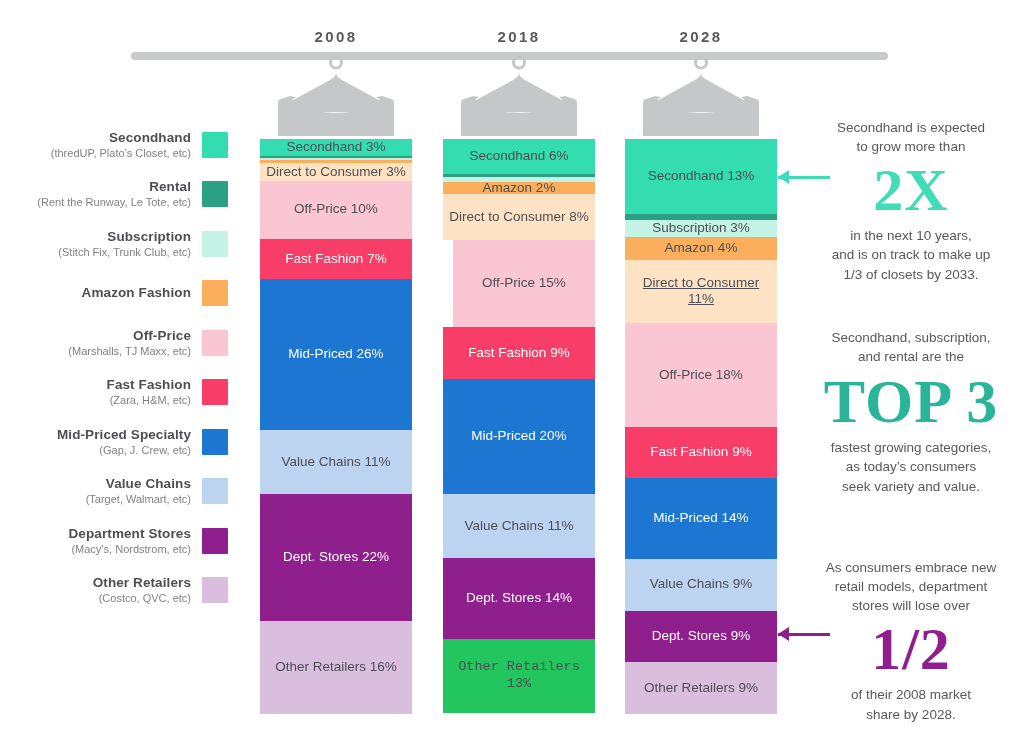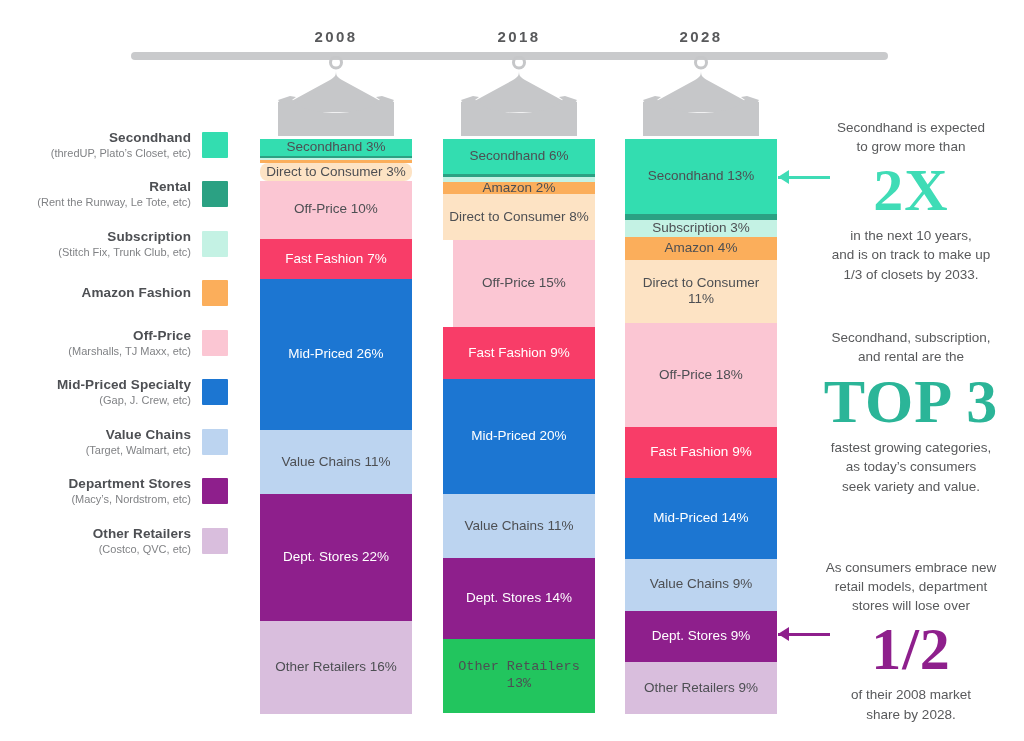--- a/index.html
+++ b/index.html
@@ -102,20 +102,27 @@
           <div class="legend-title">Amazon Fashion</div>
         </div>
         <div class="legend-swatch" style="background: rgb(251, 174, 91);"></div>
       </div>
       <div class="legend-row">
         <div class="legend-text">
           <div class="legend-title">Off-Price</div>
           <div class="legend-sub">(Marshalls, TJ Maxx, etc)</div>
         </div>
         <div class="legend-swatch" style="background: rgb(251, 198, 211);"></div>
+      </div>
+      <div class="legend-row">
+        <div class="legend-text">
+          <div class="legend-title">Fast Fashion</div>
+          <div class="legend-sub">(Zara, H&amp;M, etc)</div>
+        </div>
+        <div class="legend-swatch" style="background: rgb(248, 61, 104);"></div>
       </div>
       <div class="legend-row">
         <div class="legend-text">
           <div class="legend-title">Mid-Priced Specialty</div>
           <div class="legend-sub">(Gap, J. Crew, etc)</div>
         </div>
         <div class="legend-swatch" style="background: rgb(28, 118, 210);"></div>
       </div>
       <div class="legend-row">
         <div class="legend-text">
@@ -150,21 +157,21 @@
             <path d="M138 44 L126 40 L120 41 L124 44 L118 46 L132 52 Z" fill="#C6C7C9"></path>
             <path d="M22 46 L22 80 L138 80 L138 46 L126 41 C118 62 42 62 34 41 Z" fill="#C6C7C9"></path>
           </svg></div>
         <div class="stack" style="top: 139px;">
           <div class="seg" style="background: rgb(51, 221, 176); color: rgb(77, 79, 83); height: 17.3891px;">
             <span>Secondhand 3%</span>
           </div>
           <div class="seg" style="background: rgb(43, 161, 131); color: rgb(77, 79, 83); height: 1.15927px;"></div>
           <div class="seg" style="background: rgb(196, 242, 228); color: rgb(77, 79, 83); height: 2.89819px;"></div>
           <div class="seg" style="background: rgb(251, 174, 91); color: rgb(77, 79, 83); height: 2.89819px;"></div>
-          <div class="seg" style="background: rgb(253, 227, 196); color: rgb(77, 79, 83); height: 17.3891px; border-radius: 8px;">
+          <div class="seg" style="background: rgb(253, 227, 196); color: rgb(77, 79, 83); height: 17.3891px;">
             <span>Direct to Consumer 3%</span>
           </div>
           <div class="seg" style="background: rgb(251, 198, 211); color: rgb(77, 79, 83); height: 57.9637px;">
             <span>Off-Price 10%</span>
           </div>
           <div class="seg" style="background: rgb(248, 61, 104); color: rgb(255, 255, 255); height: 40.5746px;">
             <span>Fast Fashion 7%</span>
           </div>
           <div class="seg" style="background: rgb(28, 118, 210); color: rgb(255, 255, 255); height: 150.706px;">
             <span>Mid-Priced 26%</span>
@@ -234,21 +241,21 @@
           <div class="seg" style="background: rgb(51, 221, 176); color: rgb(77, 79, 83); height: 74.75px; align-items: center;">
             <span>Secondhand 13%</span>
           </div>
           <div class="seg" style="background: rgb(43, 161, 131); color: rgb(77, 79, 83); height: 5.75px;"></div>
           <div class="seg" style="background: rgb(196, 242, 228); color: rgb(77, 79, 83); height: 17.25px;">
             <span>Subscription 3%</span>
           </div>
           <div class="seg" style="background: rgb(251, 174, 91); color: rgb(77, 79, 83); height: 23px;">
             <span>Amazon 4%</span>
           </div>
-          <div class="seg" style="background: rgb(253, 227, 196); color: rgb(77, 79, 83); height: 63.25px;">
+          <div class="seg" style="background: rgb(253, 227, 196); color: rgb(77, 79, 83); height: 63.25px; text-decoration: underline;">
             <span>Direct to Consumer 11%</span>
           </div>
           <div class="seg" style="background: rgb(251, 198, 211); color: rgb(77, 79, 83); height: 103.5px;">
             <span>Off-Price 18%</span>
           </div>
           <div class="seg" style="background: rgb(248, 61, 104); color: rgb(255, 255, 255); height: 51.75px;">
             <span>Fast Fashion 9%</span>
           </div>
           <div class="seg" style="background: rgb(28, 118, 210); color: rgb(255, 255, 255); height: 80.5px;">
             <span>Mid-Priced 14%</span>

